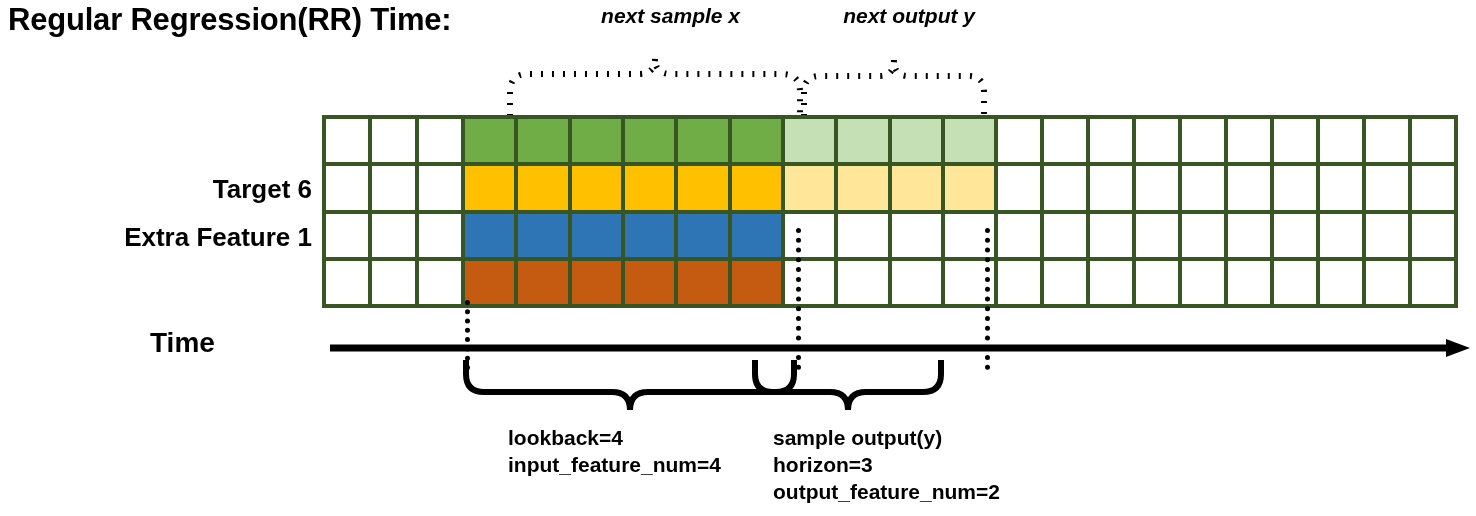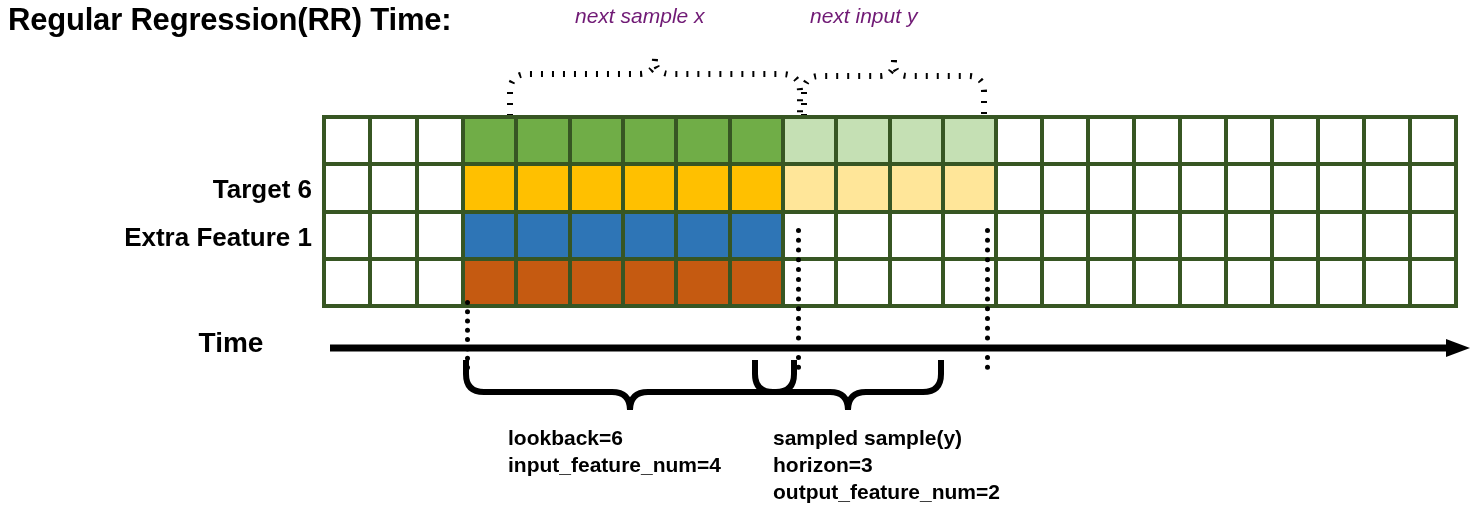--- a/index.html
+++ b/index.html
@@ -72,21 +72,21 @@
   }
   .cell {
     background: #ffffff;
   }
 
   
   #time-label {
     left: 150px;
     top: 327px;
     width: 162px;
-    text-align: center;
+    text-align: left;
     font-size: 28px;
     font-weight: 700;
     color: #000;
   }
   #time-axis {
     left: 330px;
     top: 337px;
     width: 1140px;
     height: 22px;
   }
@@ -97,42 +97,42 @@
     border-left: 5px dotted #000000;
   }
 
   
   .brace-svg { overflow: visible; }
 
   
   .top-note {
     font-size: 21px;
     font-style: italic;
-    font-weight: 400;
-    color: #701a75;
-    white-space: nowrap;
-    text-align: left;
+    font-weight: 700;
+    color: #000000;
+    white-space: nowrap;
+    text-align: right;
   }
   .bottom-note {
     font-size: 21px;
     font-weight: 600;
     color: #000;
     white-space: nowrap;
     line-height: 27px;
   }
 </style>
 </head>
 <body>
 
 <div id="stage">
 
   <div class="abs" id="title">Regular Regression(RR) Time:</div>
 
   <div class="abs top-note" style="left:575px; top:4px; width:165px;">next sample x</div>
-  <div class="abs top-note" style="left:810px; top:4px; width:165px;">next input y</div>
+  <div class="abs top-note" style="left:810px; top:4px; width:165px;">next output y</div>
 
   <svg class="abs brace-svg" style="left:505px; top:30px;" width="300" height="88" viewBox="0 0 300 88">
     <path d="M 5,86 L 5,62 Q 5,44 23,44 L 134,44 Q 150,44 150,28 Q 150,44 166,44 L 277,44 Q 295,44 295,62 L 295,86" fill="none" stroke="#000000" stroke-width="6" stroke-linecap="butt" stroke-dasharray="2 9"></path>
   </svg>
 
   <svg class="abs brace-svg" style="left:800px; top:30px;" width="192" height="88" viewBox="0 0 192 88">
     <path d="M 4,86 L 4,62 Q 4,46 20,46 L 80,46 Q 94,46 94,30 Q 94,46 108,46 L 168,46 Q 184,46 184,62 L 184,86" fill="none" stroke="#000000" stroke-width="6" stroke-linecap="butt" stroke-dasharray="2 9"></path>
   </svg>
 
   <div class="abs" id="row-labels">
@@ -255,23 +255,23 @@
 
   <svg class="abs brace-svg" style="left:462px; top:360px;" width="340" height="58" viewBox="0 0 340 58">
     <path d="M 4,0 L 4,14 Q 4,32 22,32 L 150,32 Q 168,32 168,50 Q 168,32 186,32 L 314,32 Q 332,32 332,14 L 332,0" fill="none" stroke="#000000" stroke-width="6" stroke-linecap="butt"></path>
   </svg>
 
   <svg class="abs brace-svg" style="left:751px; top:360px;" width="198" height="58" viewBox="0 0 198 58">
     <path d="M 4,0 L 4,14 Q 4,32 22,32 L 79,32 Q 97,32 97,50 Q 97,32 115,32 L 172,32 Q 190,32 190,14 L 190,0" fill="none" stroke="#000000" stroke-width="6" stroke-linecap="butt"></path>
   </svg>
 
   <div class="abs bottom-note" style="left:508px; top:424px;">
-    <div>lookback=6</div>
+    <div>lookback=4</div>
     <div>input_feature_num=4</div>
   </div>
 
   <div class="abs bottom-note" style="left:773px; top:424px;">
-    <div>sampled sample(y)</div>
+    <div>sample output(y)</div>
     <div>horizon=3</div>
     <div>output_feature_num=2</div>
   </div>
 
 </div>
 
 </body></html>

